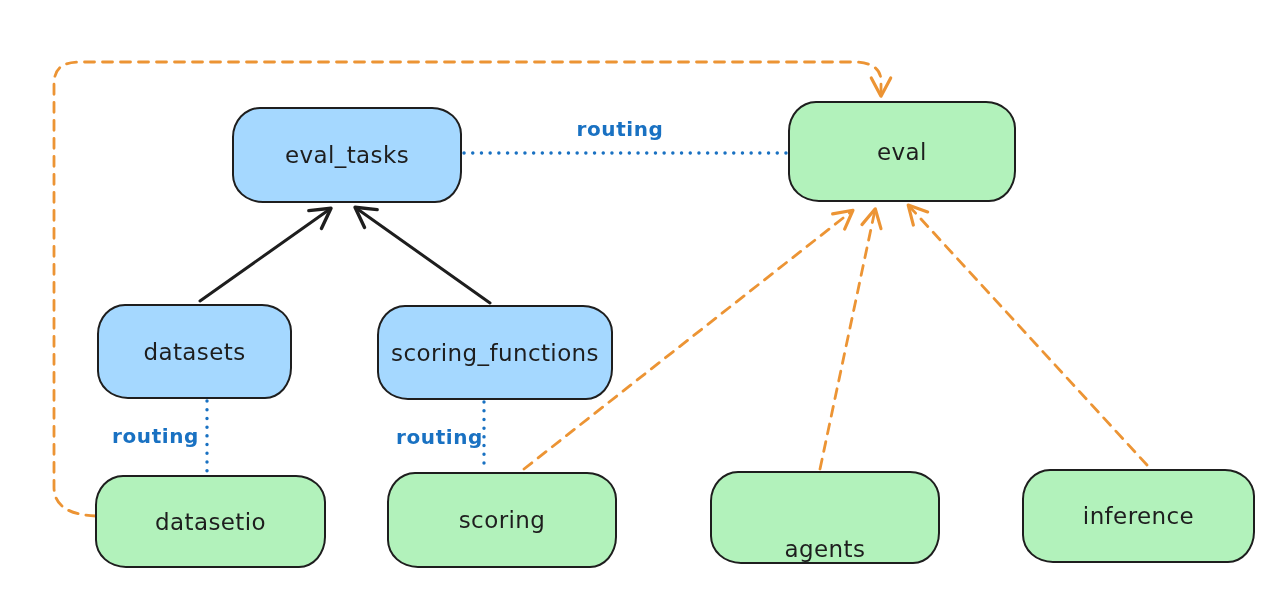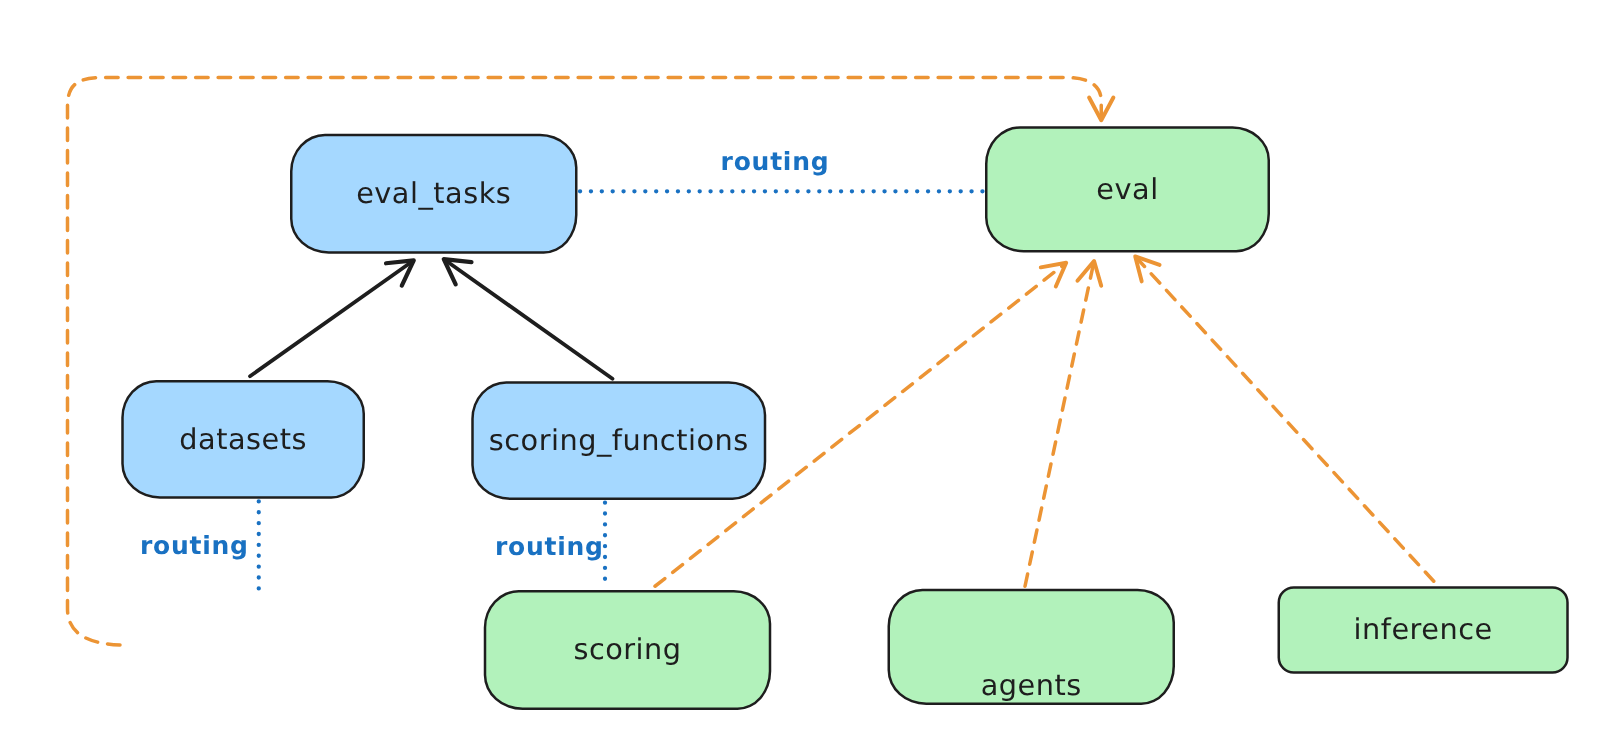--- a/index.html
+++ b/index.html
@@ -110,30 +110,33 @@
   </div>
 
   <div class="node registry" style="left:97px; top:304px; width:195px; height:95px;">
     <span>datasets</span>
   </div>
 
   <div class="node registry" style="left:377px; top:305px; width:236px; height:95px;">
     <span>scoring_functions</span>
   </div>
 
+  <div class="node provider" style="left:95px; top:475px; width:231px; height:93px;">
+    <span>datasetio</span>
+  </div>
 
   <div class="node provider" style="left:387px; top:472px; width:230px; height:96px;">
     <span>scoring</span>
   </div>
 
   <div class="node provider" style="left:710px; top:471px; width:230px; height:93px;align-items:flex-end;">
     <span>agents</span>
   </div>
 
-  <div class="node provider" style="left:1022px; top:469px; width:233px; height:70px;border-radius:13px;">
+  <div class="node provider" style="left:1022px; top:469px; width:233px; height:94px;">
     <span>inference</span>
   </div>
 
   <div class="edge-label" style="left:557px; top:117px; width:126px;">routing</div>
   <div class="edge-label" style="left:112px; top:424px; width:86px;">routing</div>
   <div class="edge-label" style="left:396px; top:425px; width:86px;">routing</div>
 
 </div>
 
 </body></html>

